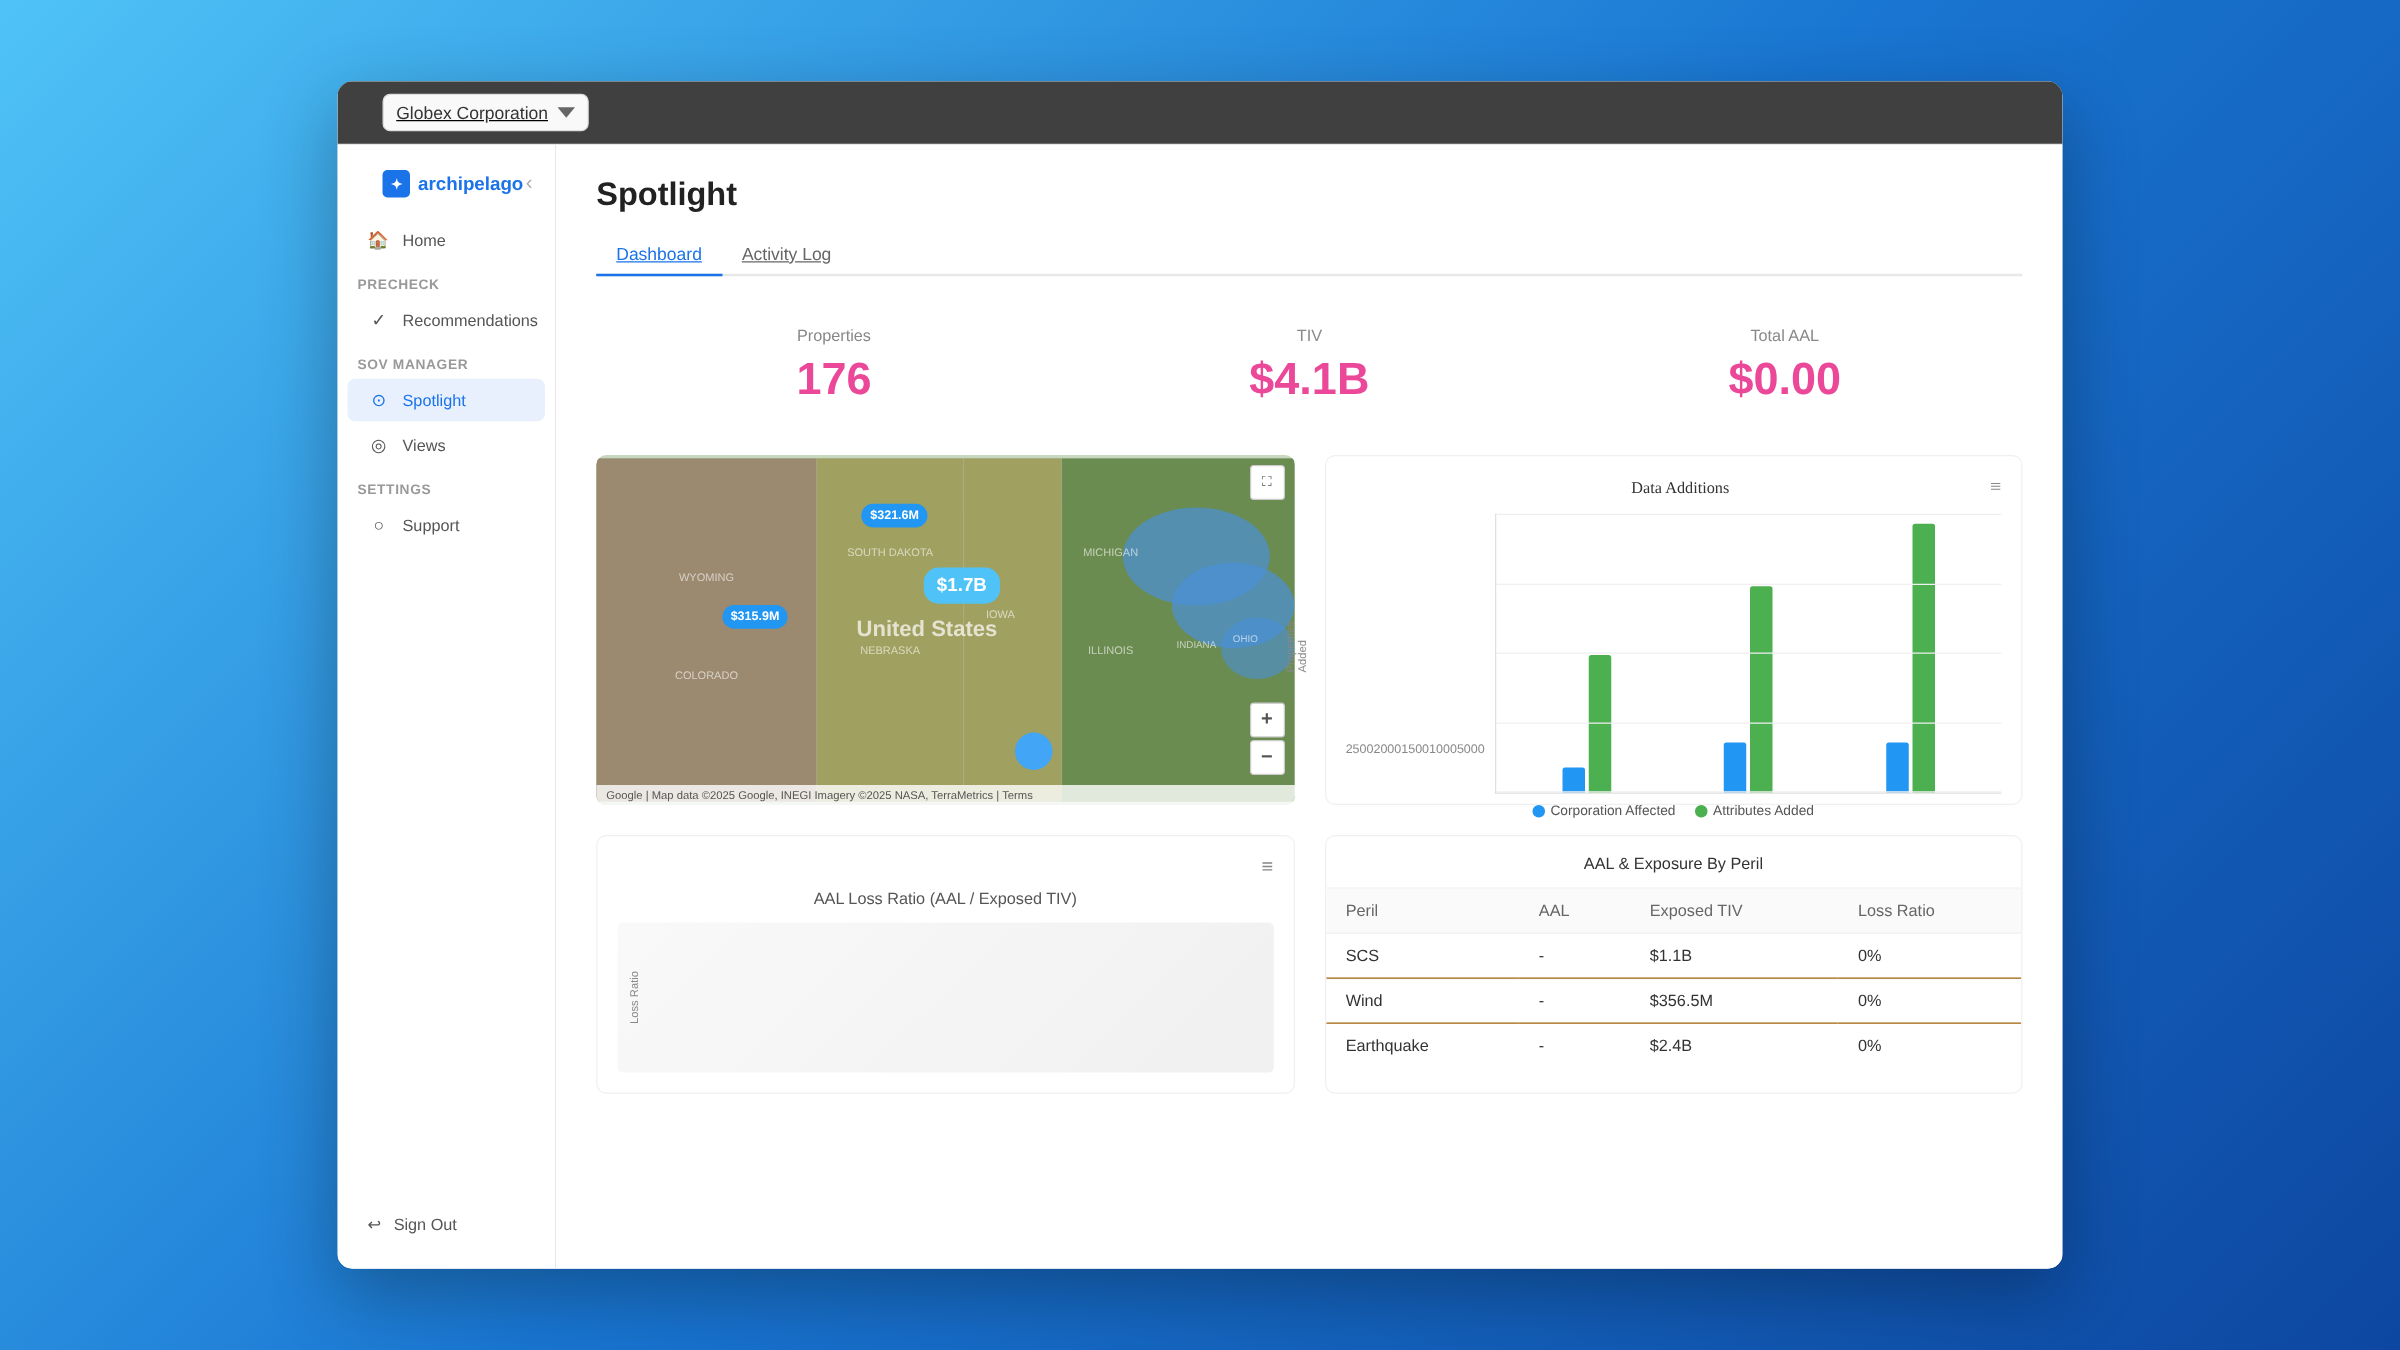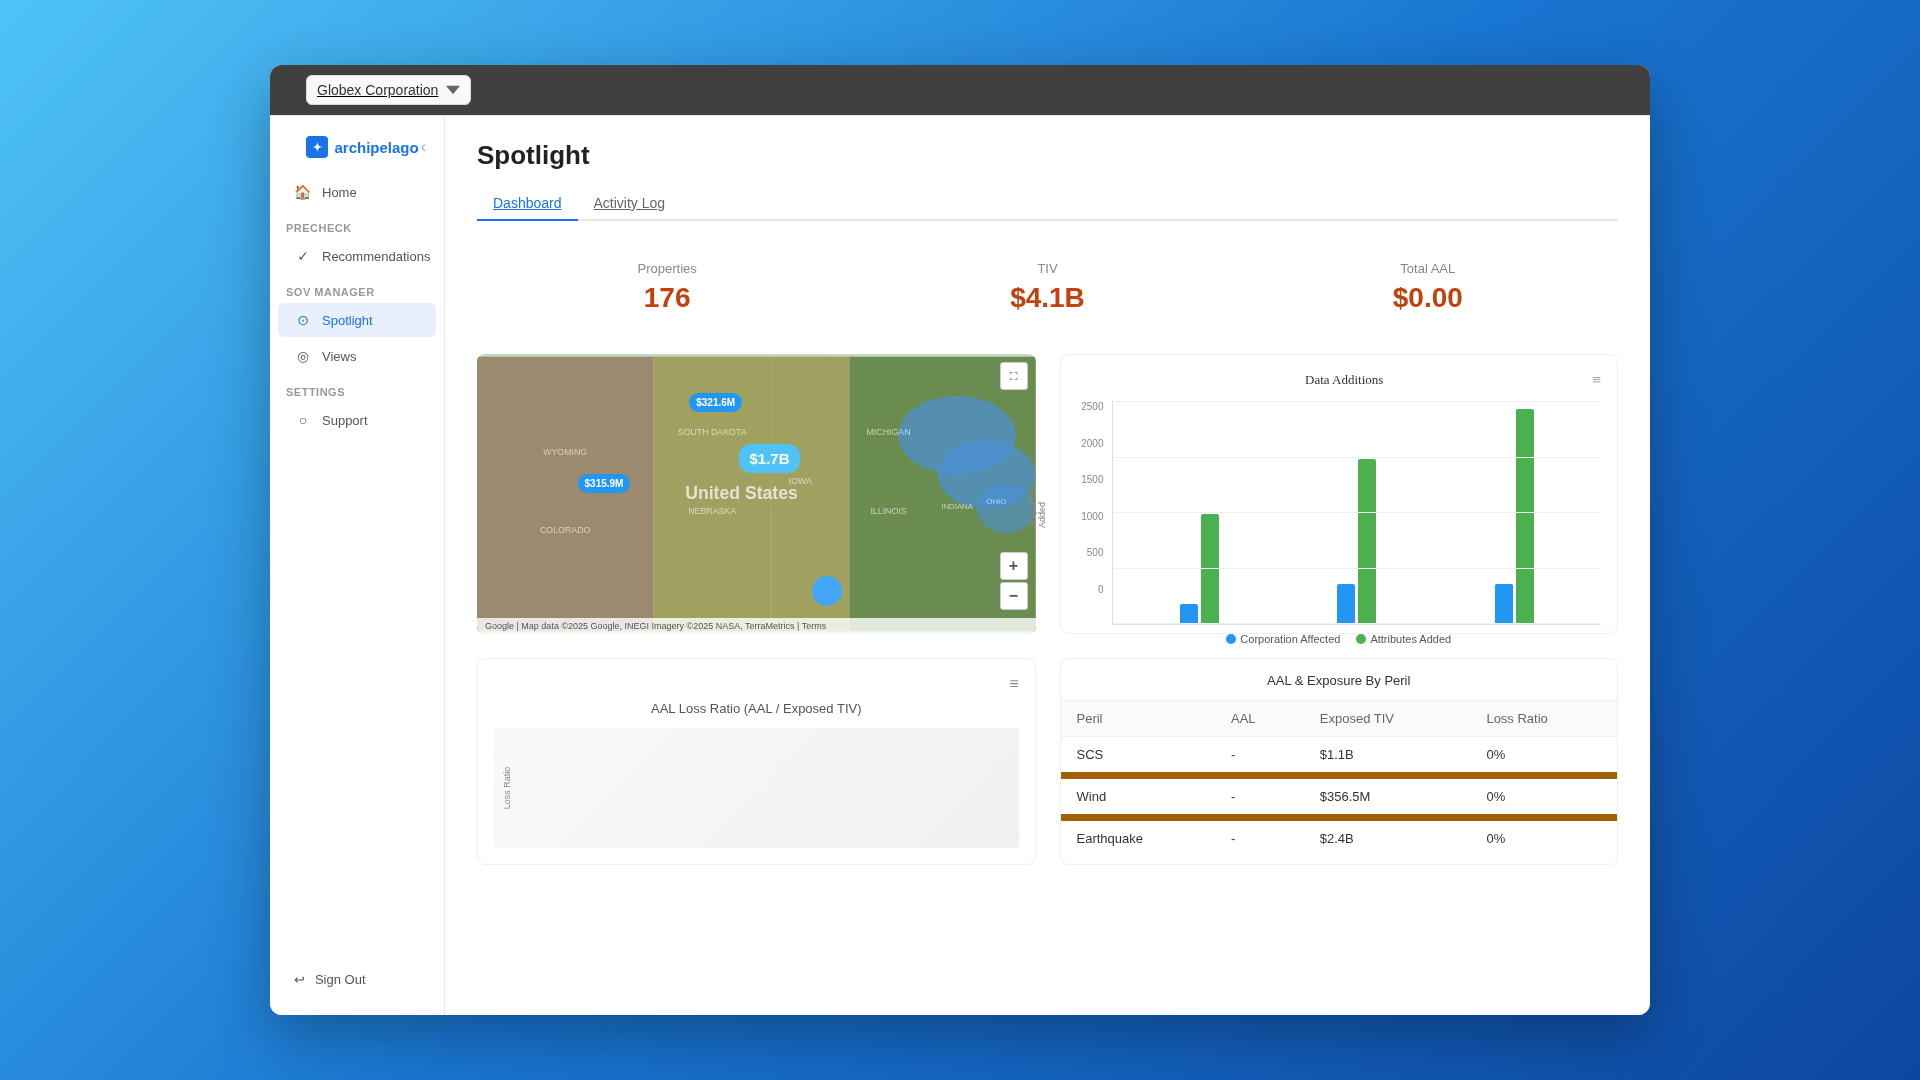--- a/index.html
+++ b/index.html
@@ -184,23 +184,23 @@
       flex: 1;
       text-align: center;
       padding: 16px;
     }
     .metric-label {
       font-size: 13px;
       color: #888;
       margin-bottom: 6px;
     }
     .metric-value {
-      font-size: 28px;
+      font-size: 36px;
       font-weight: 600;
-      color: #c2410c;
+      color: #ec4899;
     }
     
     .content-grid {
       display: grid;
       grid-template-columns: 1fr 1fr;
       gap: 24px;
       padding: 0 32px 24px;
     }
     .map-container {
       position: relative;
@@ -306,21 +306,21 @@
       color: #888;
       font-size: 16px;
     }
     .chart-area {
       flex: 1;
       display: flex;
       position: relative;
     }
     .chart-y-axis {
       display: flex;
-      flex-direction: column;
+      flex-direction: row;
       justify-content: space-between;
       align-items: flex-end;
       padding-right: 8px;
       padding-bottom: 30px;
       font-size: 10px;
       color: #888;
       min-width: 35px;
     }
     .chart-plot {
       flex: 1;
@@ -453,21 +453,21 @@
       text-align: left;
       padding: 10px 16px;
       color: #666;
       font-weight: 500;
       border-bottom: 1px solid #f0f0f0;
       background: #fafafa;
     }
     td {
       padding: 10px 16px;
       color: #333;
-      border-bottom: 7px solid #a16207;
+      border-bottom: 1px solid #a16207;
     }
     tr:last-child td { border-bottom: none; }
   </style>
 </head>
 <body>
 
 <div class="app-window">
 
   <div class="titlebar">
     <div class="company-selector">

